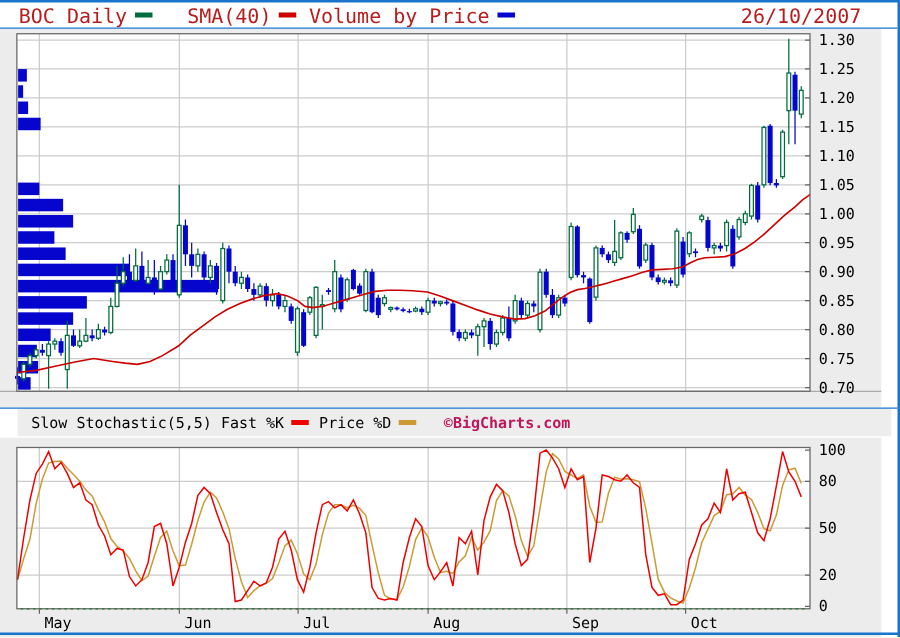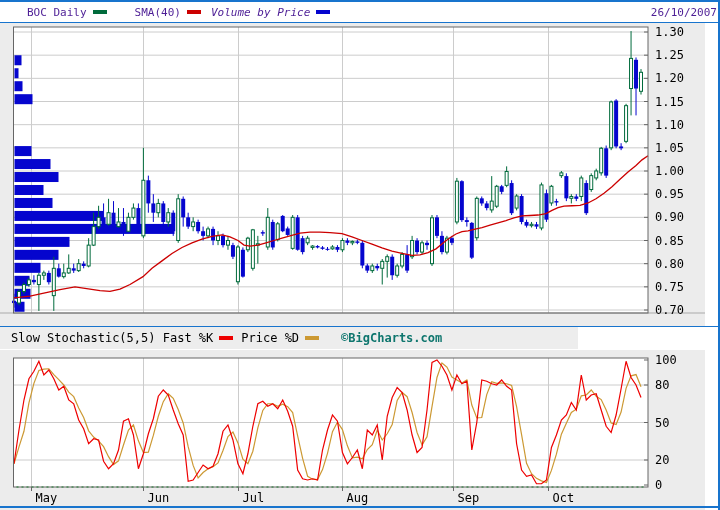--- a/index.html
+++ b/index.html
@@ -5,53 +5,53 @@
   html,body{margin:0;padding:0;background:#ffffff;}
   .page{
     position:relative;width:720px;height:510px;background:#ffffff;overflow:hidden;
     font-family:"DejaVu Sans Mono","Liberation Mono",monospace;
   }
   .edge{position:absolute;z-index:30;}
   .edge-top{left:0;top:0;width:720px;height:2px;}
   .edge-right{right:0;top:0;width:2px;height:510px;}
   .edge-bottom{left:0;top:506px;width:720px;height:2px;}
   .header{
-    position:absolute;left:17px;top:2px;width:700px;height:20px;background:#ffffff;
-    display:flex;align-items:center;font-size:11px;color:#4c1d95;z-index:5;
+    position:absolute;left:5px;top:2px;width:700px;height:20px;background:#ffffff;
+    display:flex;align-items:center;font-size:16px;color:#b91c1c;z-index:5;
   }
   .legend-dash{display:inline-block;width:14px;height:4px;margin:0 6px;}
   .hsep{position:absolute;left:0;width:718px;height:1px;z-index:6;}
   .sep-header{top:22px;}
   .sep-mid{top:326px;}
   .label-row{
-    position:absolute;left:0;top:327px;width:578px;height:22px;background:#ededed;
+    position:absolute;left:14px;top:327px;width:699px;height:22px;background:#ededed;
     display:flex;align-items:center;font-size:12px;color:#000000;z-index:5;
   }
   .label-row .lead{margin-left:11px;}
   .copyright{margin-left:auto;margin-right:4px;font-weight:bold;}
   svg{position:absolute;left:0;z-index:1;}
   #main-svg{top:23px;}
   #stoch-svg{top:350px;}
-  .hdr-date{margin-left:auto;}
+  .hdr-date{margin-left:auto;margin-right:16px;}
 </style>
 </head>
 <body>
 
 <div class="page">
 
   <div class="edge edge-top" style="background: rgb(24, 116, 205);"></div>
   <div class="edge edge-right" style="background: rgb(24, 116, 205);"></div>
   <div class="edge edge-bottom" style="background: rgb(24, 116, 205);"></div>
 
   <div class="header">
     <span style="margin-left:10px;">BOC Daily</span>
     <span class="legend-dash" style="background: rgb(0, 107, 60);"></span>
     <span style="margin-left:22px;">SMA(40)</span>
     <span class="legend-dash" style="background: rgb(204, 0, 0);"></span>
-    <span style="margin-left:4px;font-style:italic;">Volume by Price</span>
+    <span style="margin-left:4px;">Volume by Price</span>
     <span class="legend-dash" style="background: rgb(5, 5, 206);"></span>
     <span class="hdr-date">26/10/2007</span>
   </div>
 
   <div class="hsep sep-header" style="background: rgb(24, 116, 205);"></div>
 
   <svg id="main-svg" width="720" height="303">
       <rect x="0" y="0" width="705" height="303" fill="#ECECEC"></rect>
       <rect x="13.5" y="4" width="634.5" height="286" fill="#FFFFFF"></rect>
       <line x1="13.5" y1="9" x2="648" y2="9" stroke="#CCCCCC" stroke-width="1"></line>
@@ -375,21 +375,21 @@
       <text x="655" y="291.00000000000006" font-size="12" fill="#000000" font-family="DejaVu Sans Mono, Liberation Mono, monospace">0.70</text>
     </svg>
 
   <div class="hsep sep-mid" style="background: rgb(24, 116, 205);"></div>
 
   <div class="label-row">
     <span class="lead">Slow Stochastic(5,5) Fast %K</span>
     <span class="legend-dash" style="background: rgb(238, 0, 0);"></span>
     <span style="margin-left:2px;">Price %D</span>
     <span class="legend-dash" style="background: rgb(204, 153, 51);"></span>
-    <span class="copyright" style="color: #0f766e; margin-left: 16px;">©BigCharts.com</span>
+    <span class="copyright" style="color: #be185d; margin-left: 16px;">©BigCharts.com</span>
   </div>
 
   <svg id="stoch-svg" width="720" height="160">
       <rect x="0" y="0" width="705" height="160" fill="#ECECEC"></rect>
       <rect x="13.5" y="8" width="634.5" height="129" fill="#FFFFFF"></rect>
       <line x1="13.5" y1="35" x2="648" y2="35" stroke="#CCCCCC" stroke-width="1"></line>
       <line x1="13.5" y1="72.5" x2="648" y2="72.5" stroke="#CCCCCC" stroke-width="1"></line>
       <line x1="13.5" y1="110" x2="648" y2="110" stroke="#CCCCCC" stroke-width="1"></line>
       <line x1="31.5" y1="8" x2="31.5" y2="137" stroke="#CCCCCC" stroke-width="1"></line>
       <line x1="143.5" y1="8" x2="143.5" y2="137" stroke="#CCCCCC" stroke-width="1"></line>

